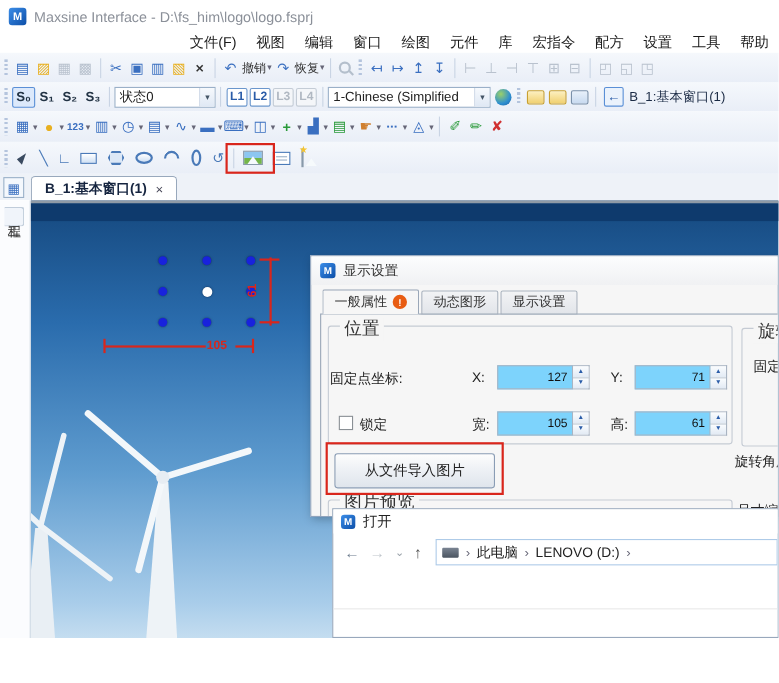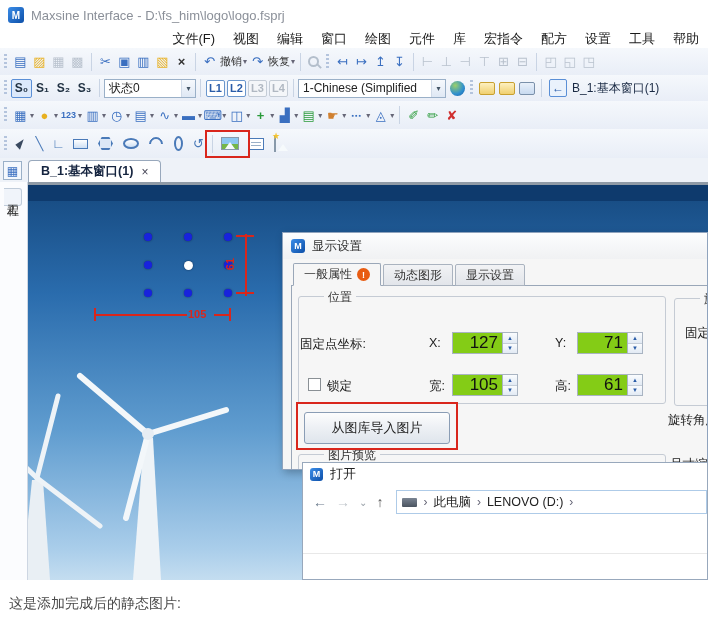--- a/index.html
+++ b/index.html
@@ -70,30 +70,30 @@
   .dot { position:absolute; width:8px; height:8px; border-radius:50%; background:#1822dd; box-shadow:0 0 2px rgba(0,0,20,.55); z-index:3; }
   .dot.white { width:9px; height:9px; background:#fff; }
   .red { position:absolute; background:#d9261c; z-index:3; }
   .redlabel { position:absolute; color:#d9261c; font-size:11px; font-weight:bold; z-index:3; }
   .rot { transform:rotate(-90deg); }
 
   
   .dlg { position:absolute; background:#f6f6f6; border:1px solid #8fa3bd; box-shadow:2px 3px 8px rgba(0,0,0,.25); overflow:hidden; }
   .dlg-static { left:282px; top:50px; width:426px; height:238px; z-index:5; }
   .dtitle { height:26px; display:flex; align-items:center; gap:7px; padding-left:8px; background:linear-gradient(#fcfdfe,#f0f1f3); font-size:12.5px; color:#333; }
-  .dtabs { position:absolute; left:10px; top:30px; display:flex; align-items:flex-end; z-index:2; }
+  .dtabs { position:absolute; left:10px; top:30px; display:flex; align-items:center; z-index:2; }
   .dtab { height:22px; display:flex; align-items:center; gap:5px; padding:0 10px; font-size:12px; color:#333; background:linear-gradient(#f2f3f5,#e2e5ea); border:1px solid #aab3bf; margin-right:2px; border-radius:2px 2px 0 0; }
   .dtab.active { background:#f6f6f6; border-color:#9aa7b8; border-bottom:1px solid #f6f6f6; height:23px; }
   .badge { width:13px; height:13px; border-radius:50%; background:#e85c12; color:#fff; font-size:9px; font-weight:bold; display:flex; align-items:center; justify-content:center; }
   .pane { position:absolute; left:8px; top:52px; width:500px; height:200px; border:1px solid #9aa7b8; background:#f6f6f6; }
   .group { position:absolute; border:1px solid #c5cbd4; border-radius:3px; }
-  .glabel { position:absolute; top:-8px; left:25px; background:#f6f6f6; padding:0 4px; font-size:12px; color:#333; white-space:nowrap; }
+  .glabel { position:absolute; top:-8px; left:10px; background:#f6f6f6; padding:0 4px; font-size:16px; color:#333; white-space:nowrap; }
   .flabel { position:absolute; font-size:12.5px; color:#222; white-space:nowrap; }
   .spin { position:absolute; display:flex; height:22px; }
-  .spin input { width:51px; height:22px; border:1px solid #a9b4c2; text-align:right; padding-right:4px; font-size:17px; font-family:inherit; background:#84cc16; color:#111; }
+  .spin input { width:69px; height:22px; border:1px solid #a9b4c2; text-align:right; padding-right:4px; font-size:11px; font-family:inherit; background:#7dd3fc; color:#111; }
   .spin .btns { width:15px; display:flex; flex-direction:column; border:1px solid #a9b4c2; border-left:none; }
   .spin .btns span { flex:1; display:flex; align-items:center; justify-content:center; font-size:6px; color:#2a5ca8; background:linear-gradient(#fafcfe,#e2eaf4); }
   .spin .btns span + span { border-top:1px solid #c4cdd8; }
   .chk { position:absolute; width:13px; height:13px; border:1px solid #8a9095; background:#fff; }
   .pbtn { position:absolute; height:32px; border:1px solid #8a9db5; border-radius:3px; background:linear-gradient(#fdfdfd,#eef1f5 45%,#dfe5ec); font-size:13px; color:#222; display:flex; align-items:center; justify-content:center; cursor:default; }
 
   .dlg-open { left:302px; top:280px; width:406px; height:118px; z-index:6; background:#fff; border:1px solid #98a8bc; box-shadow:none; }
   .otitle { height:22px; display:flex; align-items:center; gap:7px; padding-left:7px; font-size:13px; color:#222; background:#fff; }
   .onav { position:absolute; left:0; top:26px; width:100%; height:26px; display:flex; align-items:center; padding-left:10px; gap:9px; }
   .onav .nv { font-size:14px; flex:none; }
@@ -365,21 +365,21 @@
         </div>
         <span class="flabel" style="left:263px;top:92px">高:</span>
         <div class="spin" style="left:285px;top:88px">
           <input value="61" style="">
           <span class="btns">
               <span>▲</span>
               <span>▼</span>
             </span>
         </div>
 
-        <div class="pbtn" style="left:12px;top:126px;width:146px">从图库导入图片</div>
+        <div class="pbtn" style="left:12px;top:126px;width:146px">从文件导入图片</div>
 
         <div class="group" style="left:6px;top:168px;width:368px;height:60px">
           <span class="glabel">图片预览</span>
         </div>
 
         <div class="group" style="left:382px;top:12px;width:200px;height:108px">
           <span class="glabel">旋转</span>
           <span class="flabel" style="left:10px;top:26px">固定点</span>
         </div>
         <span class="flabel" style="left:376px;top:126px">旋转角度</span>
@@ -407,15 +407,14 @@
         </div>
       </div>
       <div class="odiv"></div>
     </div>
 
   </div>
 
   <div class="redbox" style="left:205px;top:130px;width:45px;height:28px"></div>
   <div class="redbox" style="left:296px;top:402px;width:162px;height:48px"></div>
 
-  <div class="caption">这是添加完成后的静态图片:</div>
 
 </div>
 
 </body></html>

